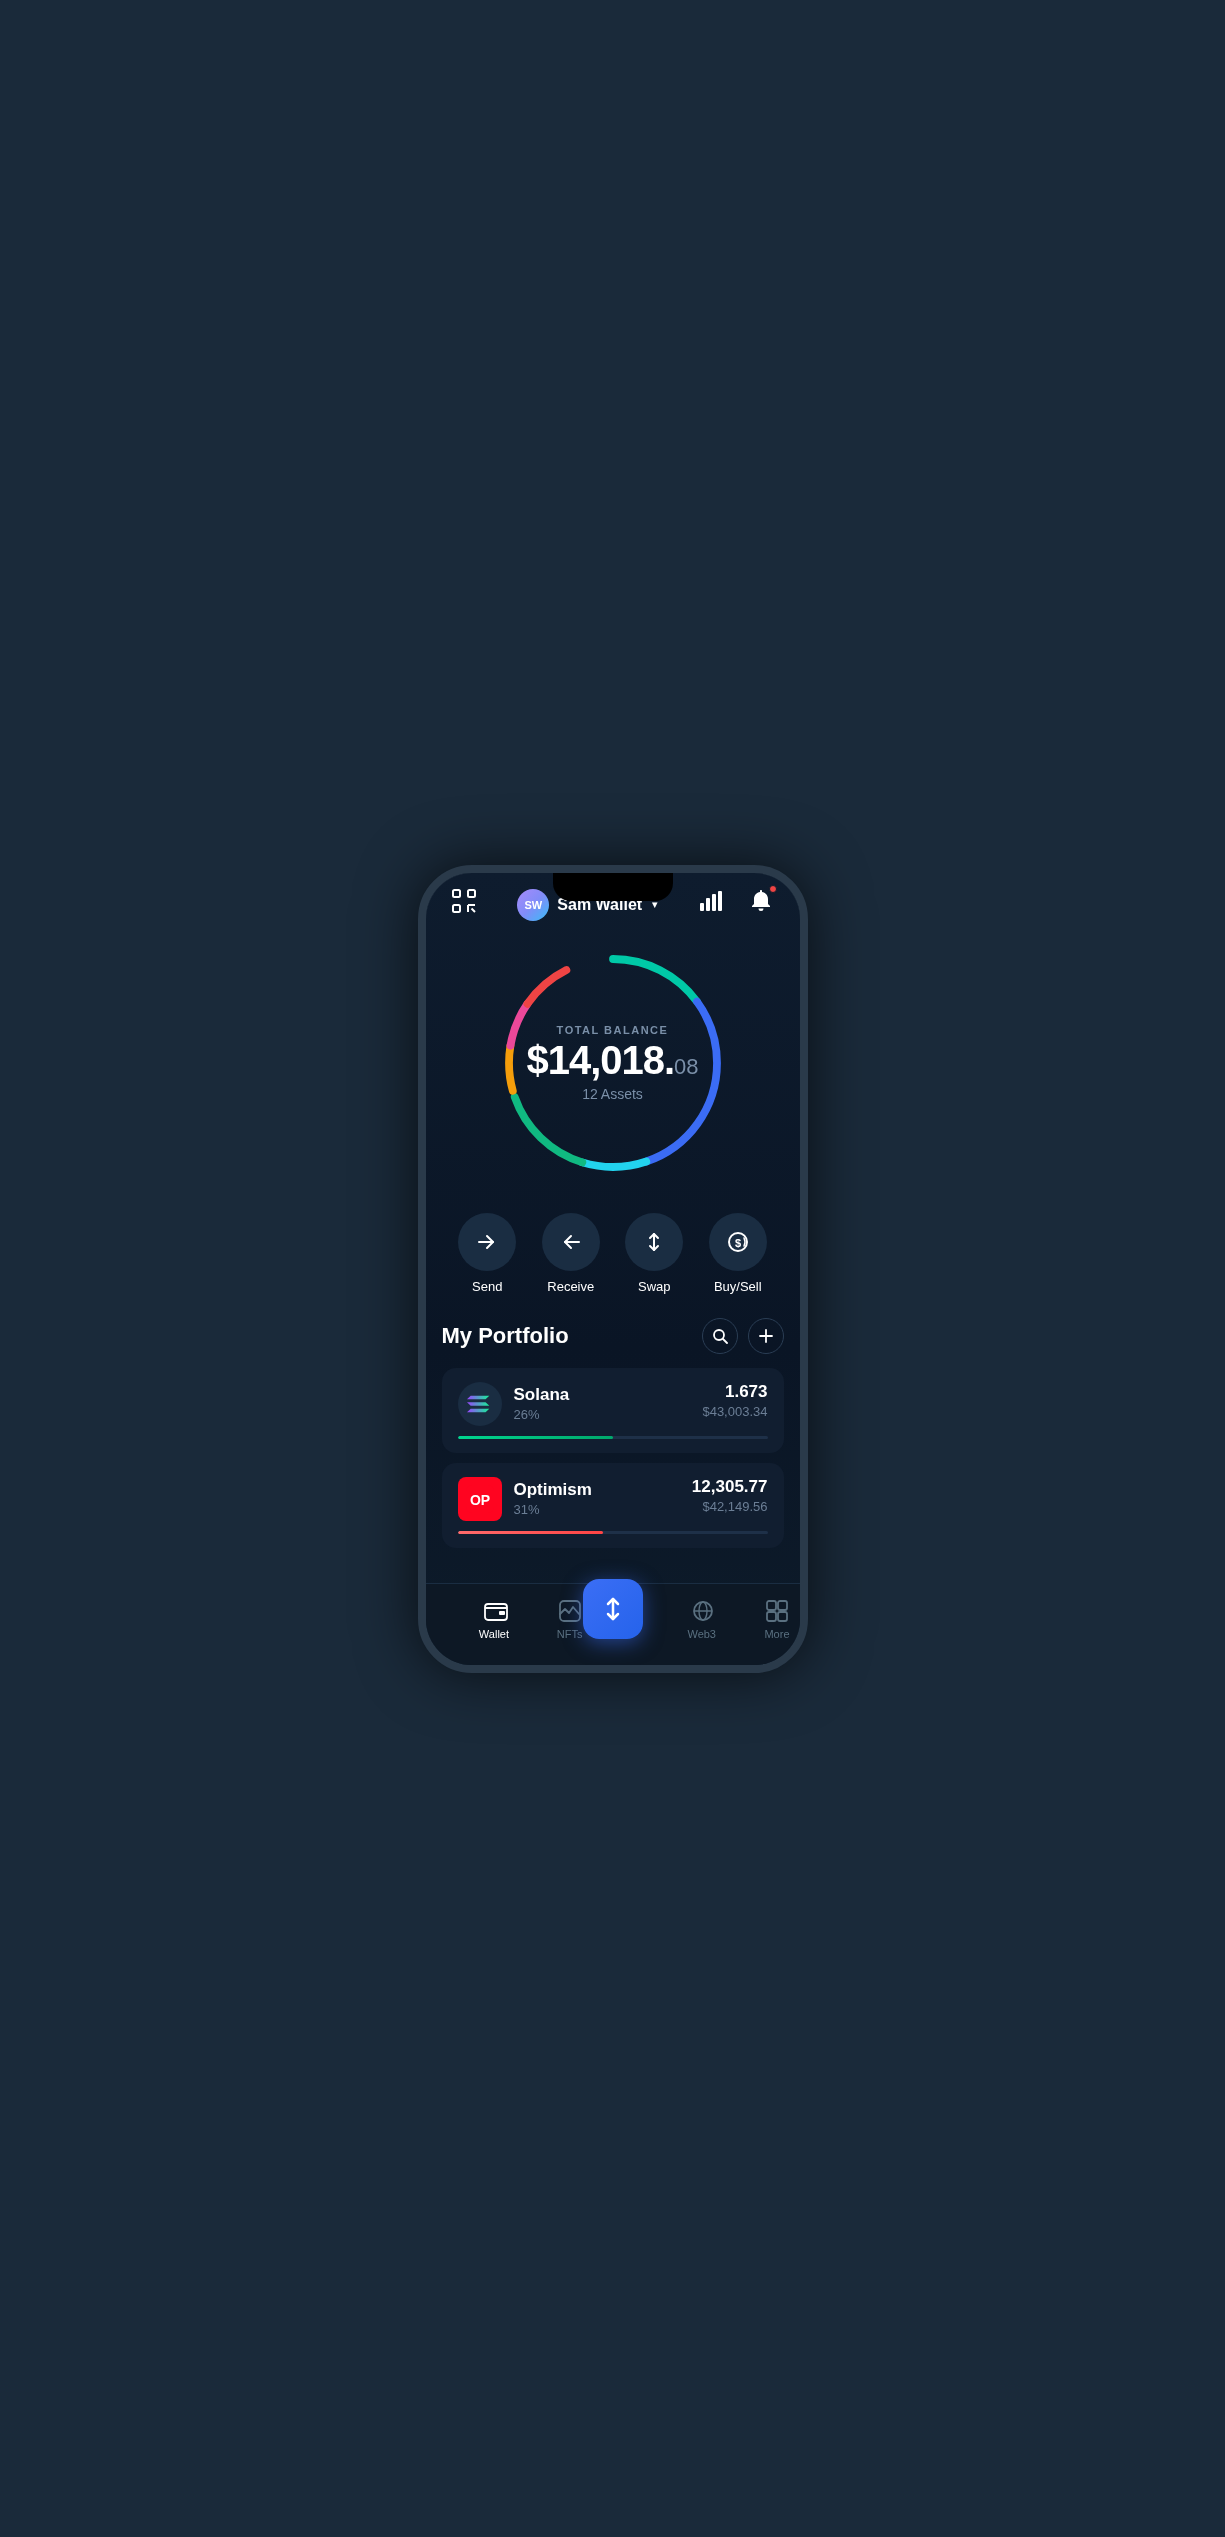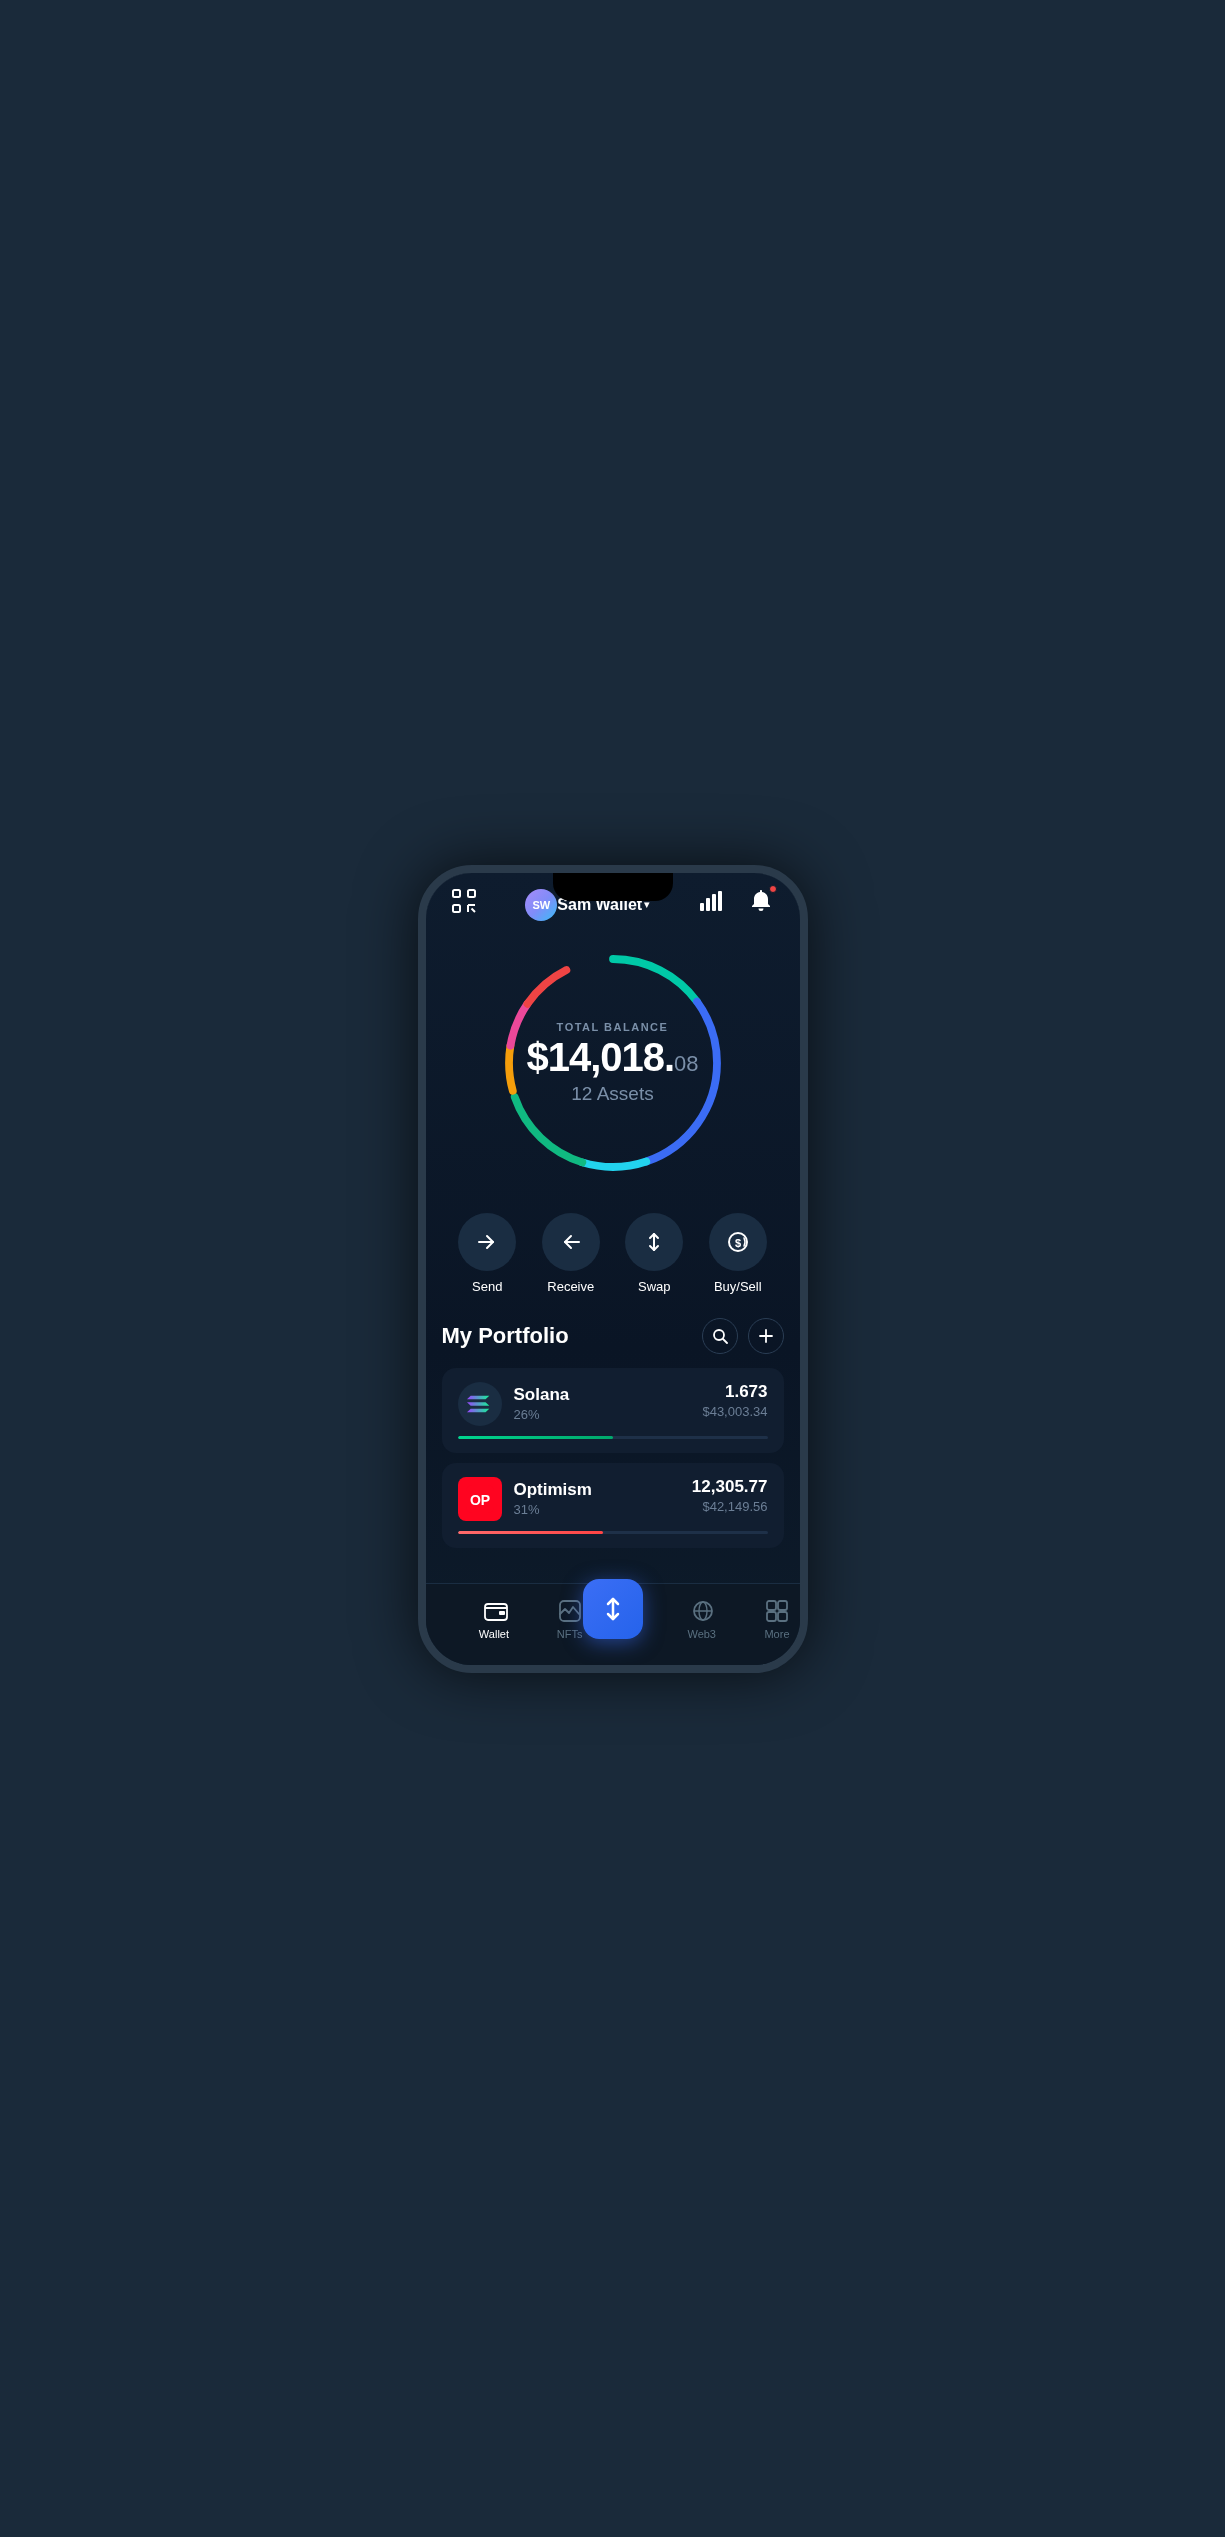--- a/index.html
+++ b/index.html
@@ -132,20 +132,21 @@
       height: 36px;
       display: flex;
       align-items: center;
       justify-content: center;
       color: #fff;
     }
 
     .wallet-selector {
       display: flex;
       align-items: center;
+      gap: 8px;
       cursor: pointer;
       margin-top: 8px;
     }
 
     .avatar {
       width: 32px;
       height: 32px;
       border-radius: 50%;
       background: linear-gradient(135deg, #a78bfa, #818cf8, #38bdf8);
       display: flex;
@@ -243,21 +244,21 @@
     }
 
     .balance-cents {
       color: #7a8fa8;
       font-size: 22px;
       font-weight: 500;
     }
 
     .balance-assets {
       color: #7a8fa8;
-      font-size: 19px;
+      font-size: 14px;
       margin-top: 6px;
     }
 
     
     .action-buttons {
       display: flex;
       justify-content: space-around;
       padding: 20px 20px 0;
       flex-shrink: 0;
     }

